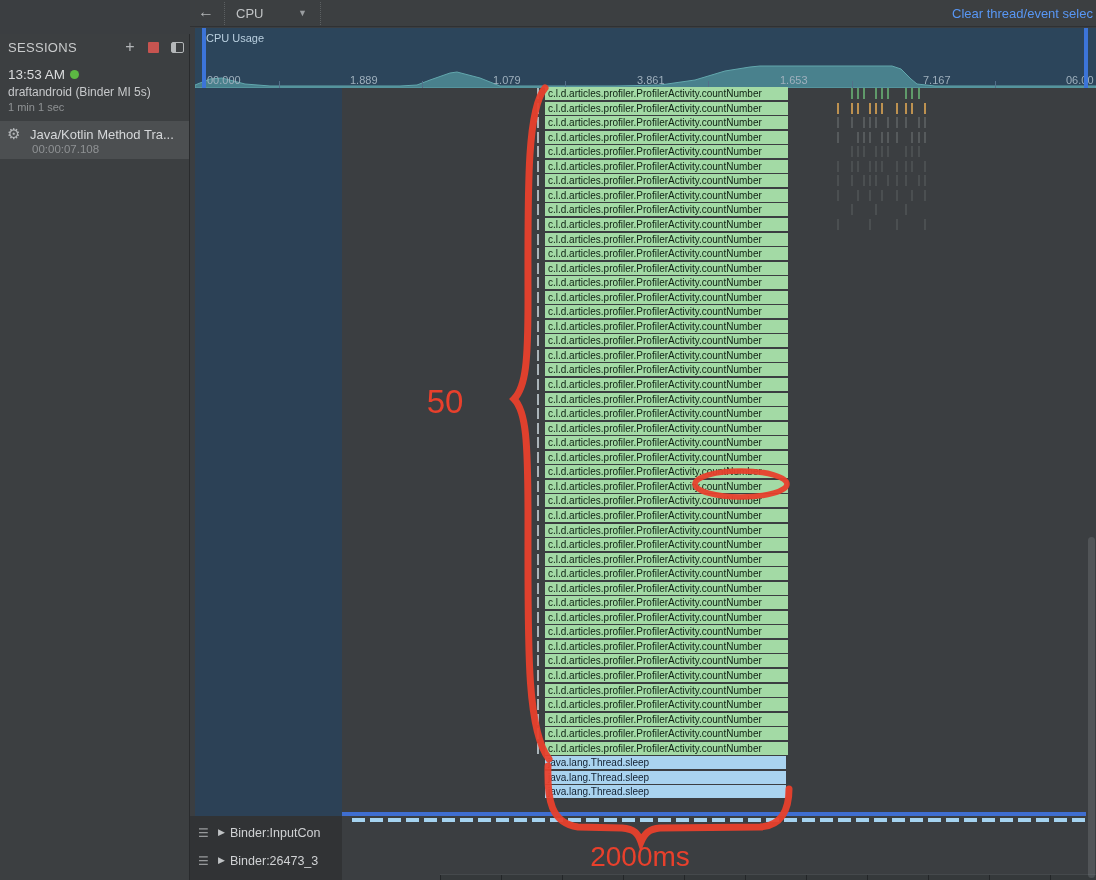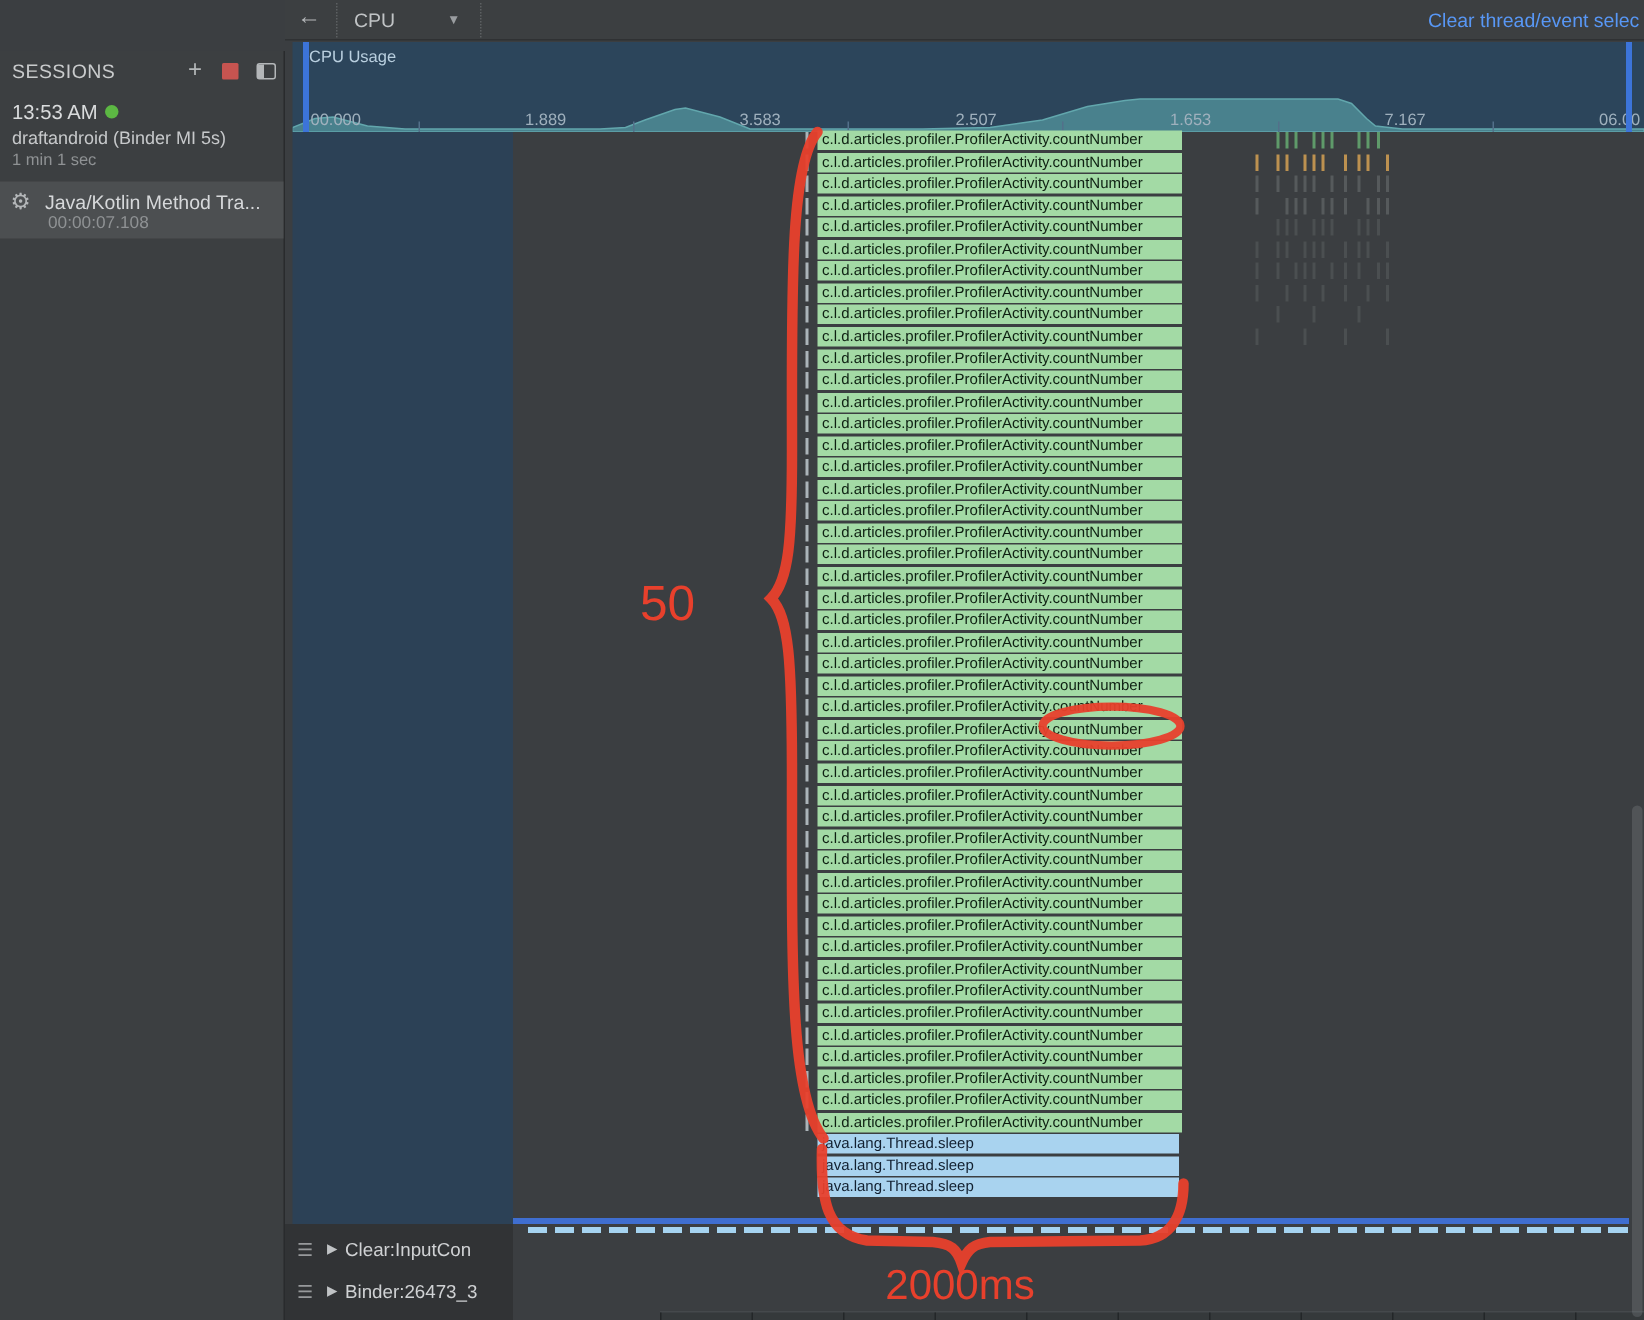--- a/index.html
+++ b/index.html
@@ -102,22 +102,22 @@
   </div>
 
   <div id="cpu-chart" class="abs">
     <svg id="cpu-area-svg" width="901" height="60" style="position:absolute;left:0;top:0">
       <polygon id="cpu-area-poly" fill="#4f8f99" fill-opacity="0.82" stroke="#62a7ad" stroke-width="1" points="0,60 0,57 15,51 27,50 50,56 75,58 205,58 222,57 235,52 255,45 262,44 285,50 305,58 420,58 465,57 500,52 530,43 555,39 565,38 697,38 706,41 716,51 722,56 740,58 901,58 901,60"></polygon>
     </svg>
     <span id="cpu-chart-label">CPU Usage</span>
     <div id="timeline-labels">
         <span style="left: 12px;">00.000</span>
         <span style="left: 155px;">1.889</span>
-        <span style="left: 298px;">3.583</span>
-        <span style="left: 442px;">2.507</span>
+        <span style="left: 298px;">1.079</span>
+        <span style="left: 442px;">3.861</span>
         <span style="left: 585px;">1.653</span>
         <span style="left: 728px;">7.167</span>
         <span style="left: 871px;">06.00</span>
         <div class="minor-tick" style="left: 84px;"></div>
         <div class="minor-tick" style="left: 227px;"></div>
         <div class="minor-tick" style="left: 370px;"></div>
         <div class="minor-tick" style="left: 513px;"></div>
         <div class="minor-tick" style="left: 657px;"></div>
         <div class="minor-tick" style="left: 800px;"></div>
       </div>
@@ -307,21 +307,21 @@
       <div class="micro-seg" style="left: 924px; top: 218.95px; height: 11px; background: rgb(75, 79, 81);"></div>
     </div>
 
   <div id="state-line-solid" class="abs"></div>
   <div id="state-line-dashed" class="abs"></div>
 
   <div id="threads-label-col" class="abs">
       <div class="thread-row" style="top: 4px;">
         <span class="burger">☰</span>
         <span class="tri">▶</span>
-        <span class="tname">Clear:InputCon</span>
+        <span class="tname">Binder:InputCon</span>
       </div>
       <div class="thread-row" style="top: 32px;">
         <span class="burger">☰</span>
         <span class="tri">▶</span>
         <span class="tname">Binder:26473_3</span>
       </div>
     </div>
 
   <div id="bottom-band" class="abs">
       <div class="seg" style="left: 0px;"></div>

